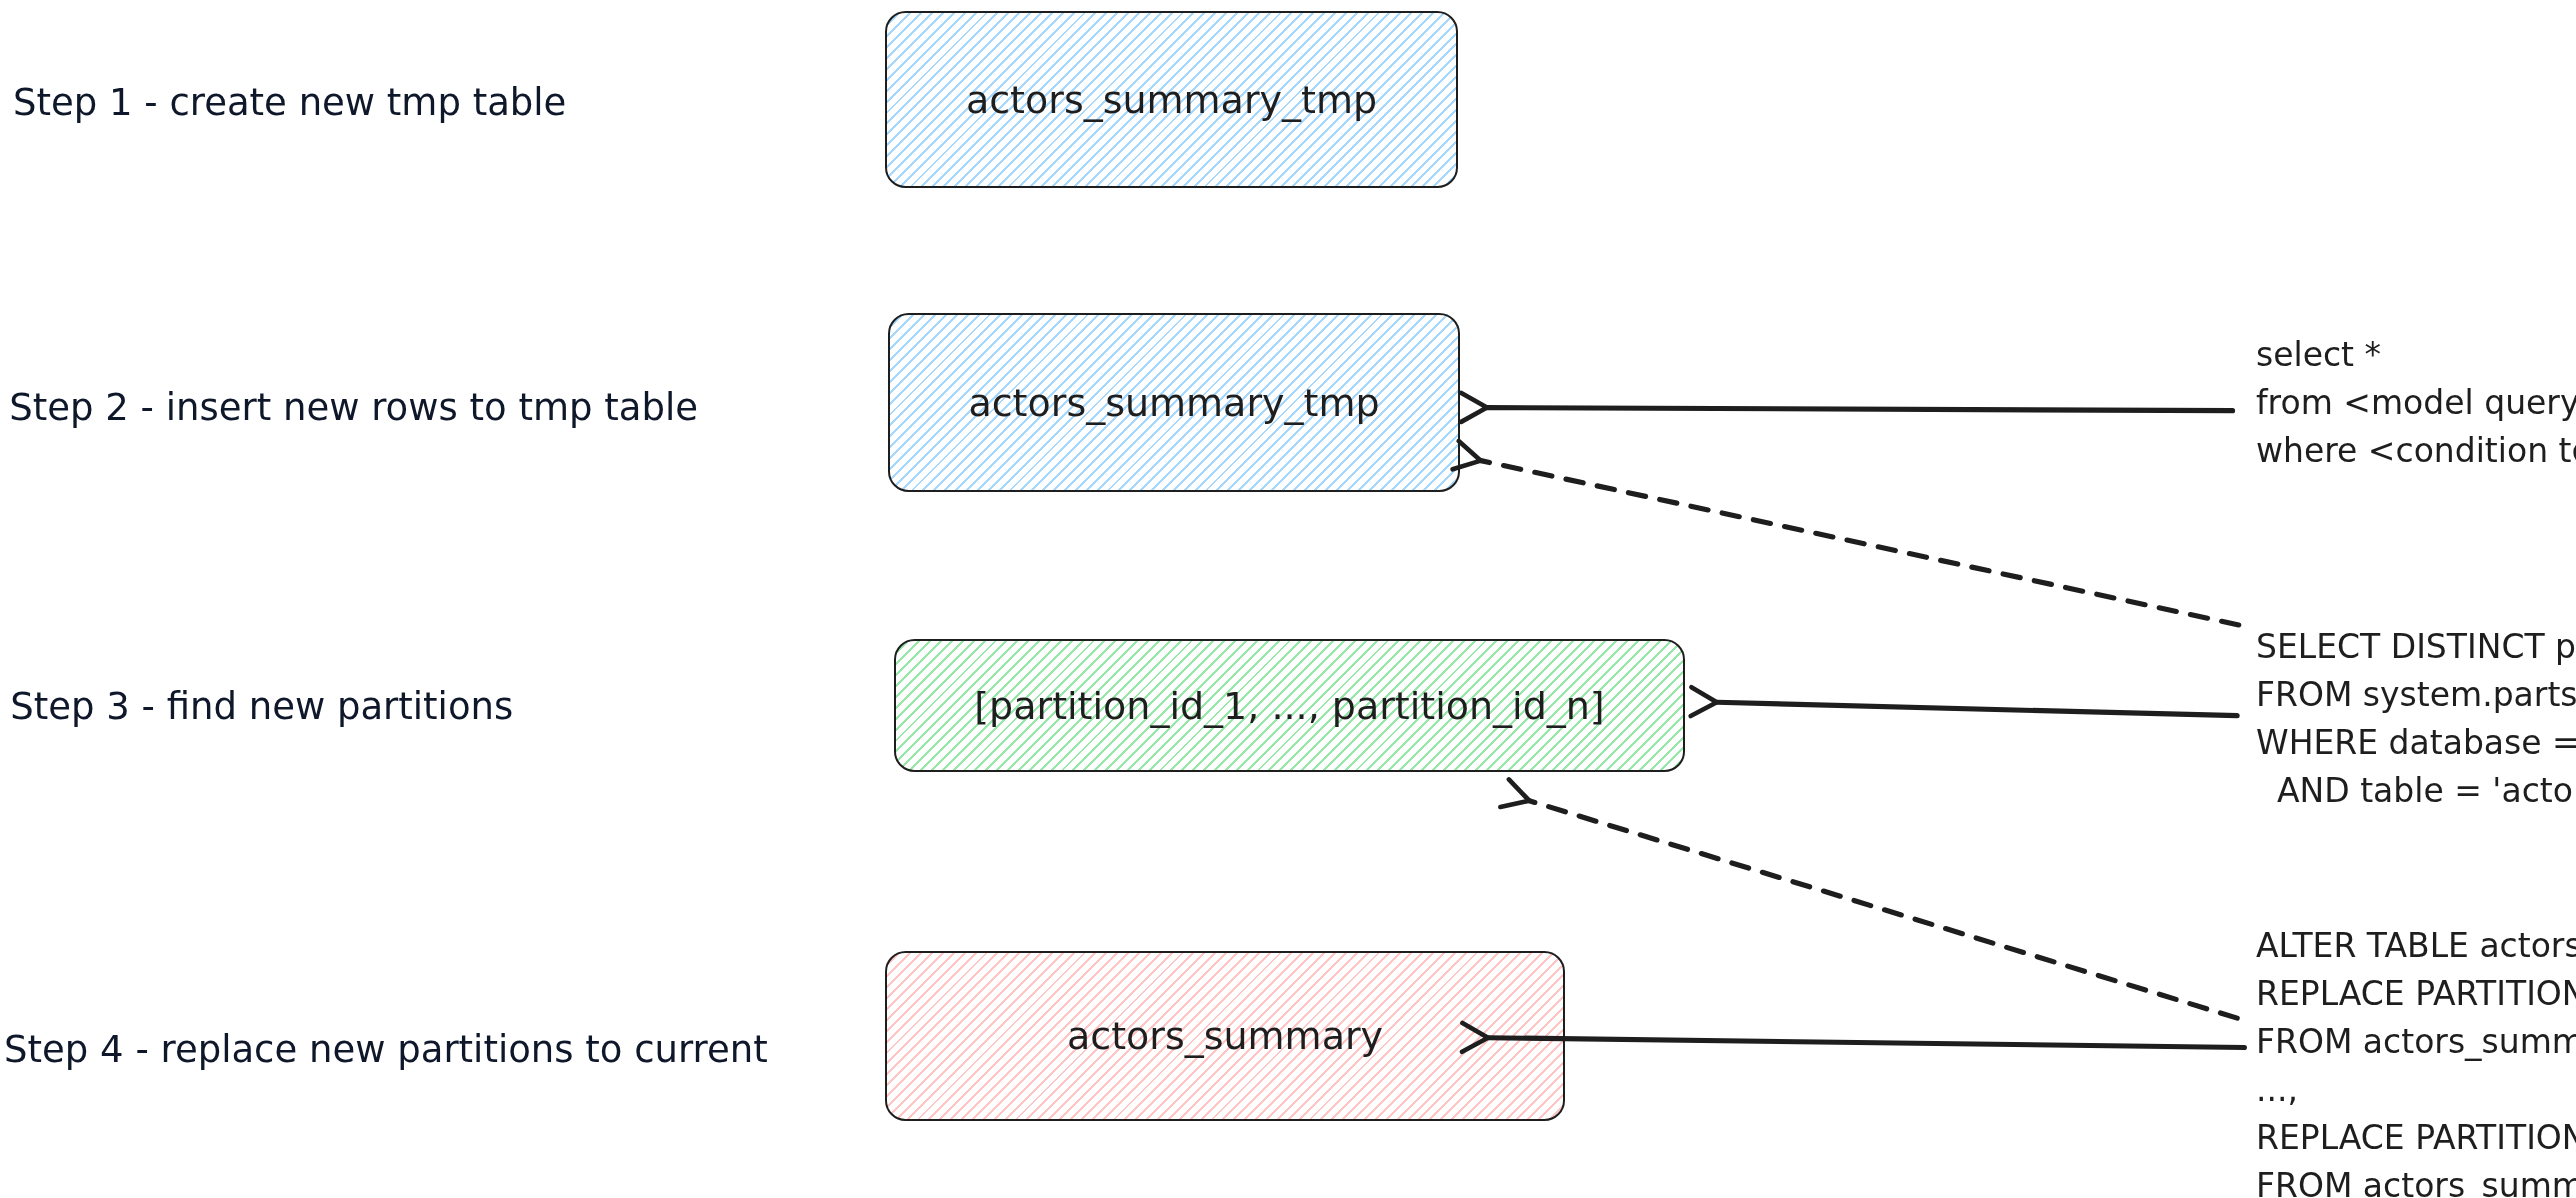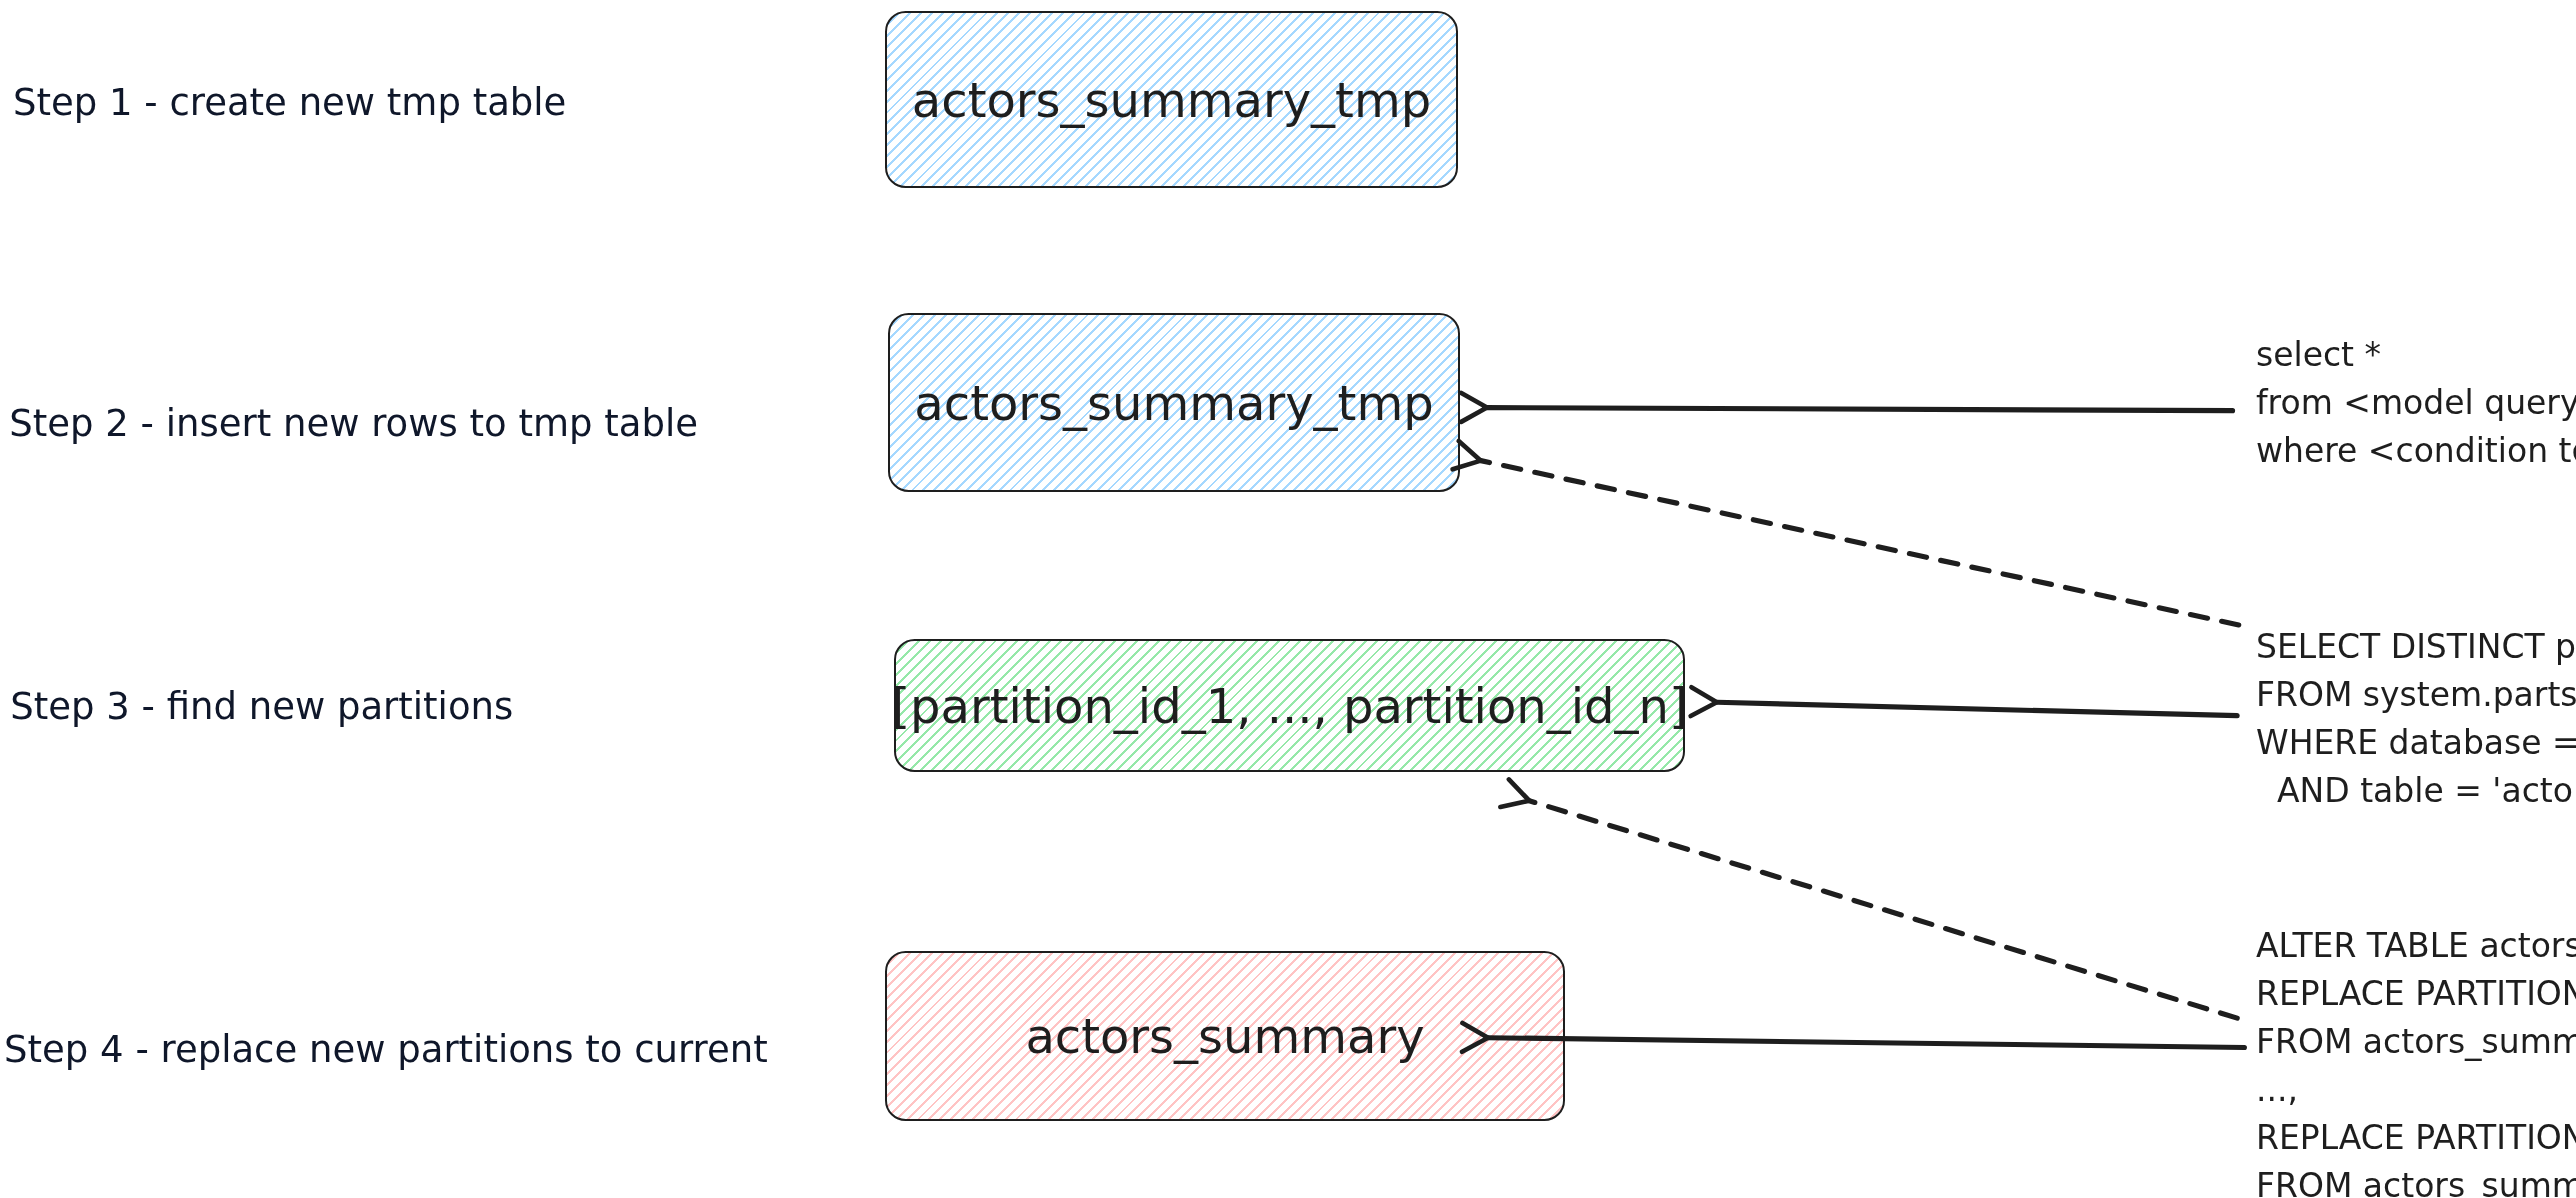--- a/index.html
+++ b/index.html
@@ -4,34 +4,34 @@
 <style>
   html,body{margin:0;padding:0;background:#ffffff;}
   body{width:3650px;height:1199px;overflow:hidden;
        font-family:"DejaVu Sans",sans-serif;color:#1e1e1e;}
   .canvas{position:relative;width:3650px;height:1199px;background:#ffffff;}
 
   .step-label{position:absolute;font-size:37px;line-height:45px;white-space:nowrap;color:#0f172a;}
 
   .node-box{position:absolute;box-sizing:border-box;border:2.6px solid #1e1e1e;border-radius:20.6px;
             display:flex;align-items:center;justify-content:center;}
-  .node-box .box-label{font-size:48px;white-space:nowrap;color:#1e1e1e;}
+  .node-box .box-label{font-size:38px;white-space:nowrap;color:#1e1e1e;}
 
   .sql-block{position:absolute;font-size:33px;line-height:48px;color:#1e1e1e;}
   .sql-line{display:block;white-space:pre;}
 
   .arrow-overlay{position:absolute;left:0;top:0;width:3650px;height:1199px;pointer-events:none;}
 </style>
 </head>
 <body>
 
 <div class="canvas">
 
   <div class="step-label" style="left:13px;top:80px;">Step 1 - create new tmp table</div>
-  <div class="step-label" style="left:9.3px;top:385px;margin-top:16px;">Step 2 - insert new rows to tmp table</div>
+  <div class="step-label" style="left:9.3px;top:385px;">Step 2 - insert new rows to tmp table</div>
   <div class="step-label" style="left:10.3px;top:684px;text-align:right;">Step 3 - find new partitions</div>
   <div class="step-label" style="left:4.1px;top:1027px;">Step 4 - replace new partitions to current</div>
 
   <div class="node-box" style="left: 885px; top: 11.3px; width: 573px; height: 177px; background: repeating-linear-gradient(135deg, rgb(165, 216, 255) 0px, rgb(165, 216, 255) 2.1px, rgba(0, 0, 0, 0) 2.1px, rgba(0, 0, 0, 0) 7.7px);">
     <span class="box-label">actors_summary_tmp</span>
   </div>
 
   <div class="node-box" style="left: 888px; top: 313px; width: 572px; height: 179px; background: repeating-linear-gradient(135deg, rgb(165, 216, 255) 0px, rgb(165, 216, 255) 2.1px, rgba(0, 0, 0, 0) 2.1px, rgba(0, 0, 0, 0) 7.7px);">
     <span class="box-label">actors_summary_tmp</span>
   </div>

